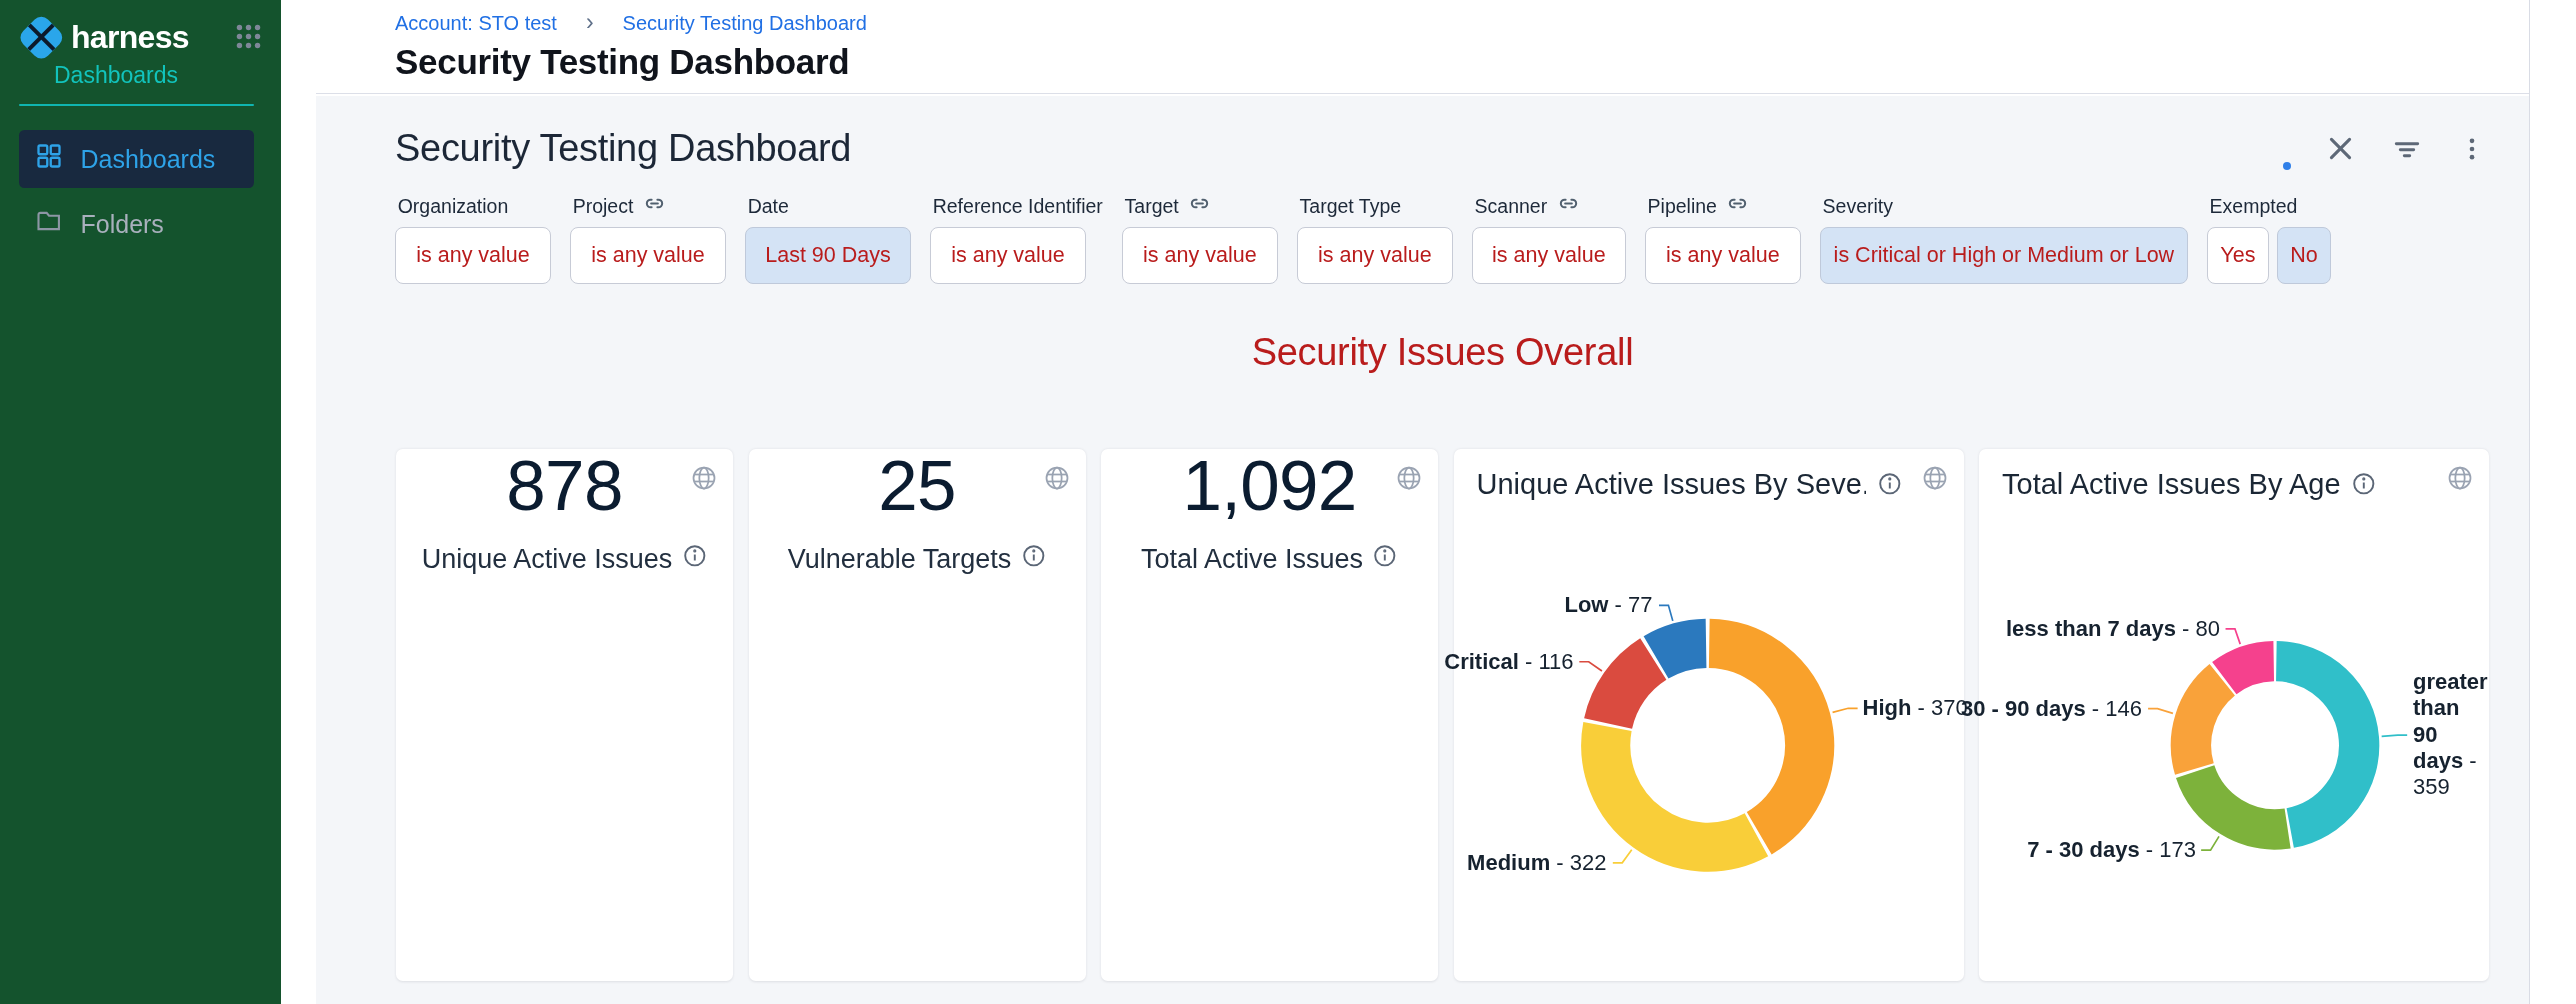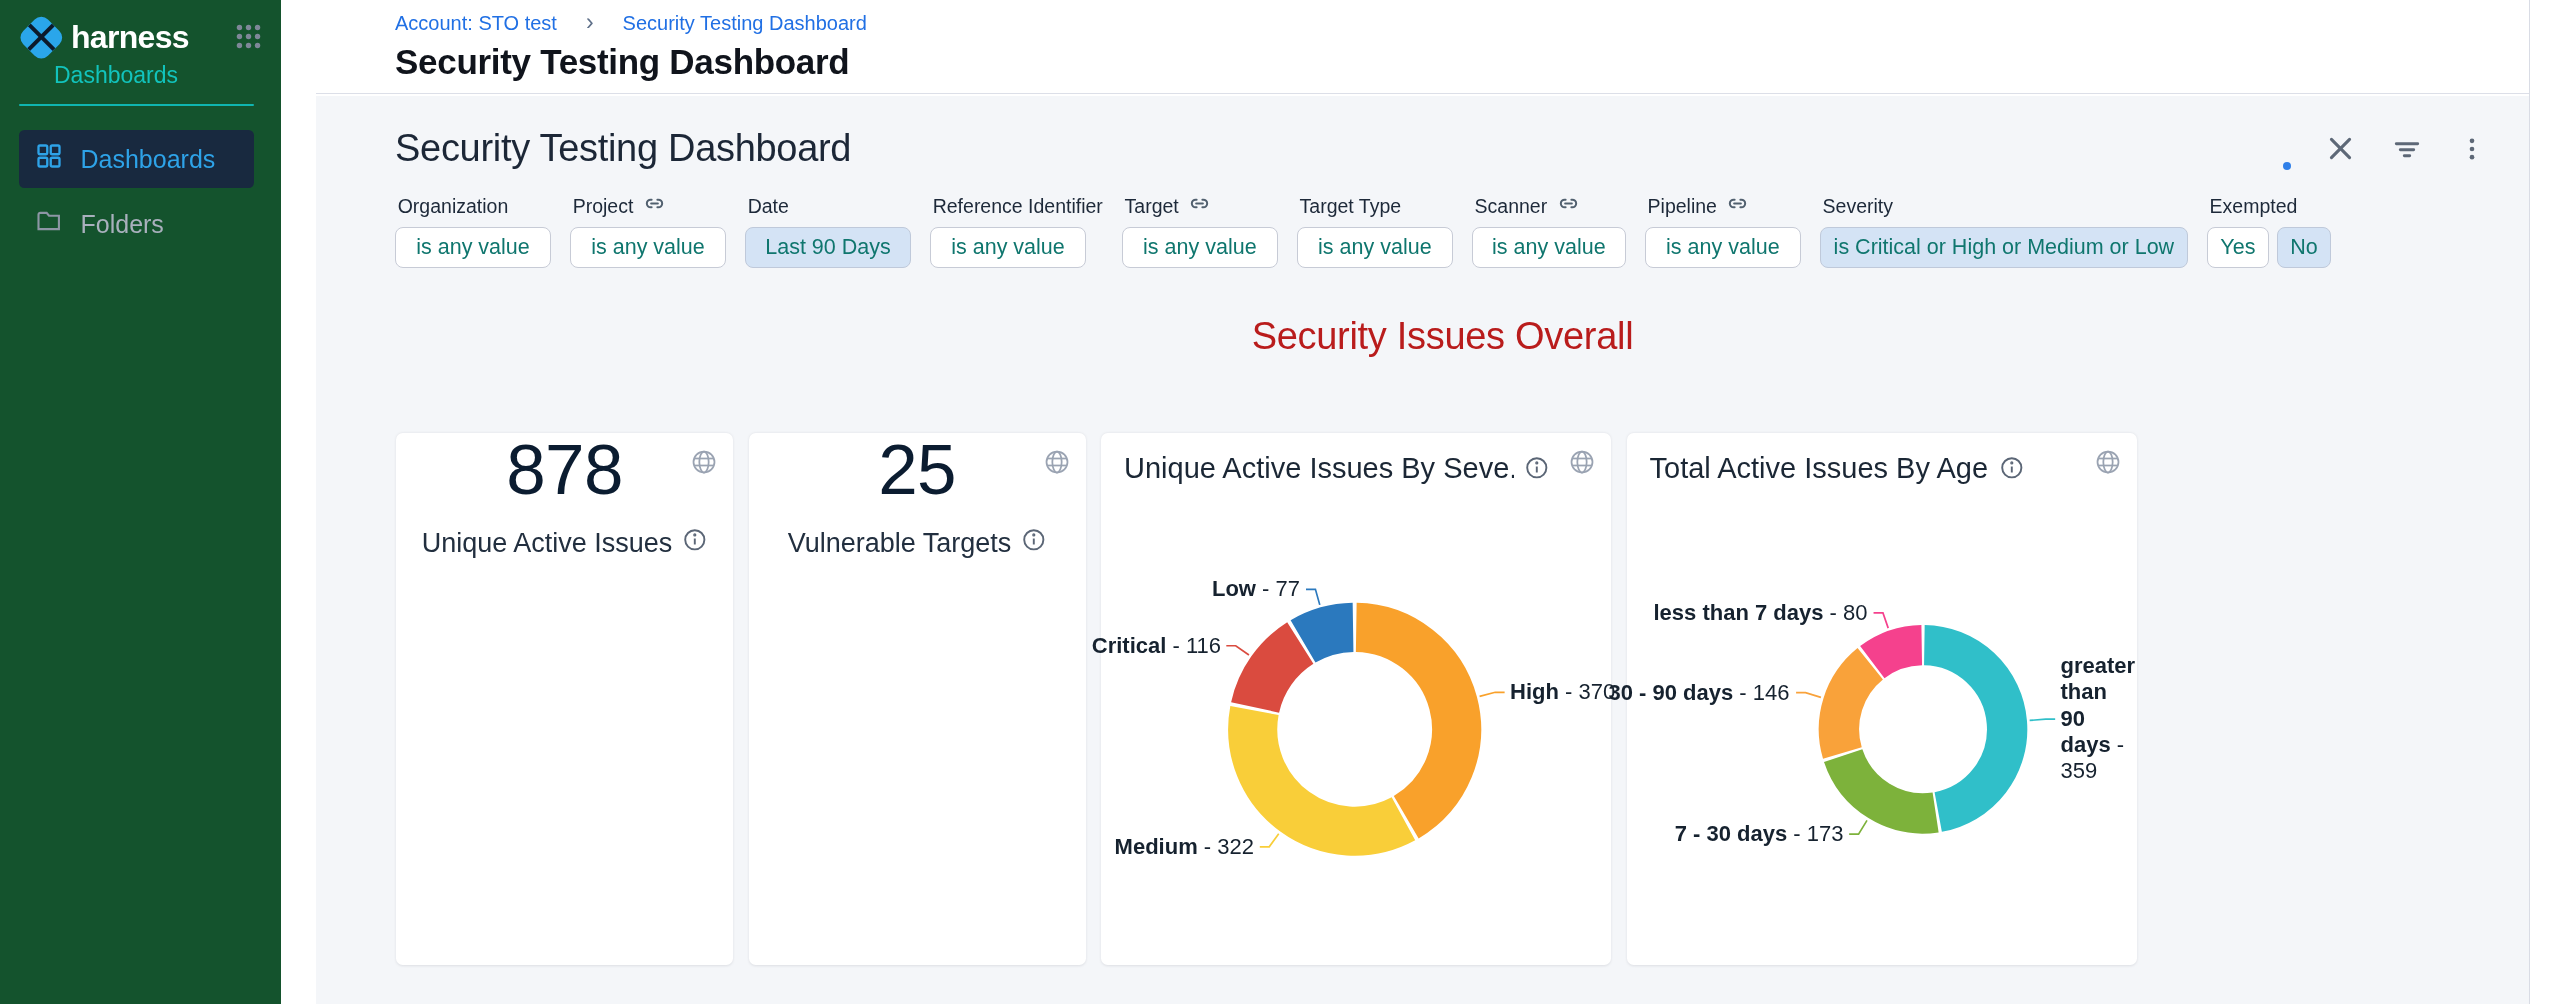--- a/index.html
+++ b/index.html
@@ -49,22 +49,22 @@
   .panel-actions { display:flex; align-items:center; gap:35px; }
   .icon-btn { background:none; border:none; cursor:pointer; display:flex; align-items:center; }
   .cursor-dot { position:absolute; left:1967px; top:66px; width:8px; height:8px;
     border-radius:50%; background:#2F7FE8; }
 
   
   .filters { display:flex; gap:19px; margin:24px 0 0 79px; align-items:flex-start; }
   .fgroup { display:flex; flex-direction:column; }
   .flabel { display:flex; align-items:center; gap:9.4px; font-size:19.5px; font-weight:500;
     color:#1D2939; margin:0 0 8.8px 2.7px; height:24px; }
-  .fbox { height:41px; background:#ffffff; border:1.3px solid #C7CBD6; border-radius:8px;
-    display:flex; align-items:center; justify-content:center; font-size:21.5px; color:#0f766e;
+  .fbox { height:57px; background:#ffffff; border:1.3px solid #C7CBD6; border-radius:8px;
+    display:flex; align-items:center; justify-content:center; font-size:21.5px; color:#b91c1c;
     cursor:pointer; padding:0 6.7px; white-space:nowrap; overflow:hidden; }
   .fbox.selected { background:#D4E3F5; border-color:#BFC9DA; }
   .fopts { display:flex; gap:8px; }
 
   
   .section-heading { width:2093px; margin:47px 0 0 80px; text-align:center;
     font-size:38px; font-weight:400; color:#b91c1c; letter-spacing:-0.3px; }
 
   
   .cards { display:flex; gap:15.5px; margin:75px 0 0 80px; }
@@ -267,20 +267,39 @@
         <div class="stat-num">25</div>
         <div class="stat-label">
           <span>Vulnerable Targets</span>
           <span><svg width="25.6" height="25.6" viewBox="0 0 24 24" fill="none" stroke="#5B6676" stroke-width="1.8">
               <circle cx="12" cy="12" r="9"></circle>
               <line x1="12" y1="10.8" x2="12" y2="16.4"></line>
               <circle cx="12" cy="7.4" r="0.6" fill="#5B6676"></circle>
             </svg></span>
         </div>
       </article>
+      <article class="card stat-card">
+        <button class="globe-btn icon-btn">
+          <svg width="28" height="28" viewBox="0 0 24 24" fill="none" stroke="#9AA3B2" stroke-width="1.5">
+            <circle cx="12" cy="12" r="9"></circle>
+            <ellipse cx="12" cy="12" rx="4" ry="9"></ellipse>
+            <line x1="3.6" y1="9" x2="20.4" y2="9"></line>
+            <line x1="3.6" y1="15" x2="20.4" y2="15"></line>
+          </svg>
+        </button>
+        <div class="stat-num">1,092</div>
+        <div class="stat-label">
+          <span>Total Active Issues</span>
+          <span><svg width="25.6" height="25.6" viewBox="0 0 24 24" fill="none" stroke="#5B6676" stroke-width="1.8">
+              <circle cx="12" cy="12" r="9"></circle>
+              <line x1="12" y1="10.8" x2="12" y2="16.4"></line>
+              <circle cx="12" cy="7.4" r="0.6" fill="#5B6676"></circle>
+            </svg></span>
+        </div>
+      </article>
       <article class="card chart-card">
         <div class="chart-title-row">
           <h3 class="chart-title">Unique Active Issues By Seve...</h3>
           <span><svg width="25.6" height="25.6" viewBox="0 0 24 24" fill="none" stroke="#5B6676" stroke-width="1.8">
               <circle cx="12" cy="12" r="9"></circle>
               <line x1="12" y1="10.8" x2="12" y2="16.4"></line>
               <circle cx="12" cy="7.4" r="0.6" fill="#5B6676"></circle>
             </svg></span>
         </div>
         <button class="globe-btn icon-btn">

